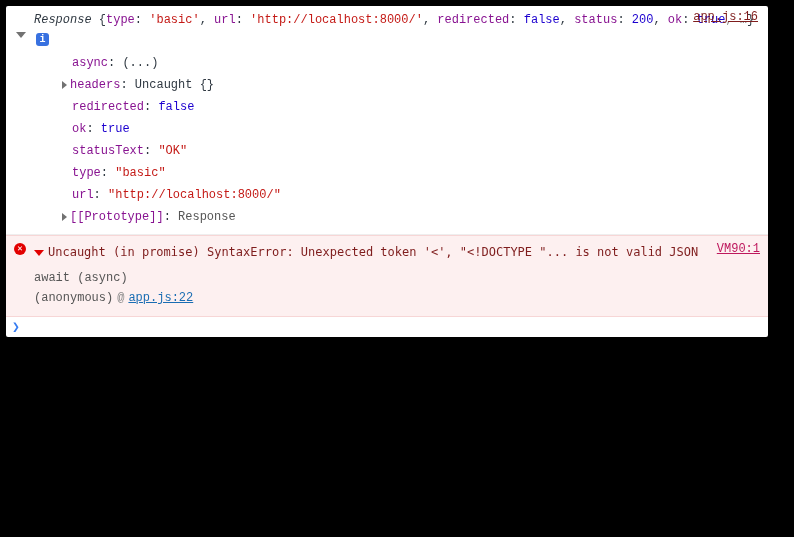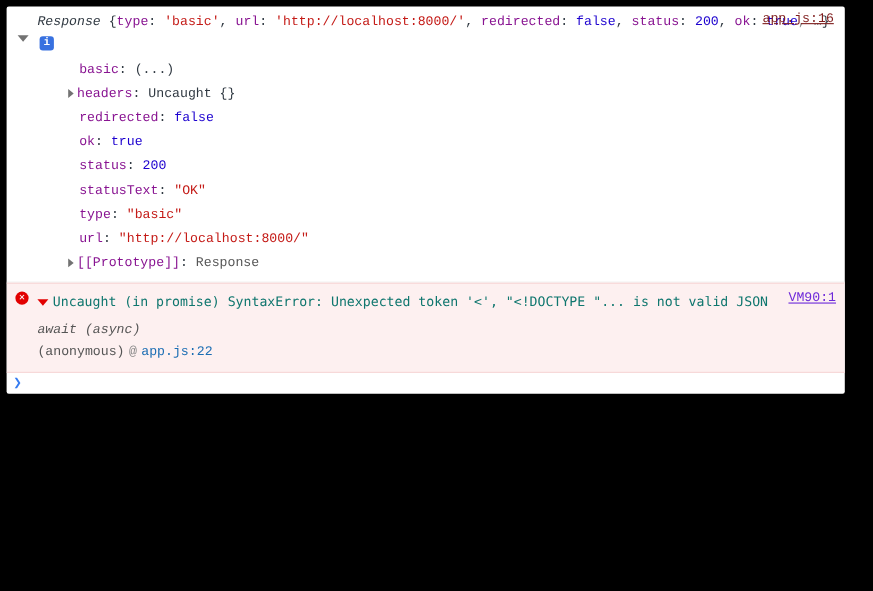--- a/index.html
+++ b/index.html
@@ -101,36 +101,36 @@
       width: 12px;
       height: 12px;
       background: #e20000;
       border-radius: 50%;
       color: #fff;
       font-size: 9px;
       line-height: 12px;
       text-align: center;
     }
     .error-msg {
-      color: #0f766e;
+      color: #7f1d1d;
       line-height: 20px;
       font-family: Consolas, Menlo, monospace;
     }
     .error-src {
       float: right;
-      color: #6d28d9;
+      color: #be185d;
       text-decoration: underline;
       cursor: pointer;
       margin-left: 4px;
       text-align: right;
     }
     .stack { margin-top: 6px; }
     .stack-line { color: #555; line-height: 20px; }
-    .stack-italic { font-style: italic; }
-    .stack-link { color: #1a6db3; cursor: pointer; margin-top: 18px; }
+    .stack-italic { }
+    .stack-link { color: #1a6db3; text-decoration: underline; cursor: pointer; margin-top: 18px; }
     .at { color: #888; margin: 0 4px; }
     .prompt-row {
       padding: 2px 6px;
       color: #367cf1;
       font-size: 13px;
     }
     .prompt-caret::before { content: "\276F"; }
     .outer-arrow {
       position: absolute;
       left: 10px;
@@ -146,25 +146,24 @@
     <span class="source-link">app.js:16</span>
     <span class="expand-arrow expanded outer-arrow"></span>
 
     <div class="obj-line">
       <span class="cls-name">Response</span>
       <span class="punct"> {</span><span id="summary-slot"><span class="key">type</span><span class="punct">: </span><span class="str">'basic'</span><span class="punct">, </span><span class="key">url</span><span class="punct">: </span><span class="str">'http://localhost:8000/'</span><span class="punct">, </span><span class="key">redirected</span><span class="punct">: </span><span class="bool">false</span><span class="punct">, </span><span class="key">status</span><span class="punct">: </span><span class="num">200</span><span class="punct">, </span><span class="key">ok</span><span class="punct">: </span><span class="bool">true</span></span><span class="ellip">, …</span><span class="punct">} </span>
       <span class="info-badge">i</span>
     </div>
 
     <div class="props" id="props-slot">
-        <div class="prop-row"><span class="prop-key">basic</span><span class="punct">: </span><span class="prop-val-plain">(...)</span></div>
+        <div class="prop-row"><span class="prop-key">async</span><span class="punct">: </span><span class="prop-val-plain">(...)</span></div>
         <div class="prop-row"><span class="small-tri"></span><span class="prop-key">headers</span><span class="punct">: </span><span class="prop-val-plain">Uncaught {}</span></div>
         <div class="prop-row"><span class="prop-key">redirected</span><span class="punct">: </span><span class="prop-val-bool">false</span></div>
         <div class="prop-row"><span class="prop-key">ok</span><span class="punct">: </span><span class="prop-val-bool">true</span></div>
-        <div class="prop-row"><span class="prop-key">status</span><span class="punct">: </span><span class="prop-val-num">200</span></div>
         <div class="prop-row"><span class="prop-key">statusText</span><span class="punct">: </span><span class="prop-val-str">"OK"</span></div>
         <div class="prop-row"><span class="prop-key">type</span><span class="punct">: </span><span class="prop-val-str">"basic"</span></div>
         <div class="prop-row"><span class="prop-key">url</span><span class="punct">: </span><span class="prop-val-str">"http://localhost:8000/"</span></div>
         <div class="prop-row"><span class="small-tri"></span><span class="prop-key">[[Prototype]]</span><span class="punct">: </span><span class="prop-val-gray">Response</span></div>
       </div>
   </div>
 
   <div class="error-entry">
     <span class="error-icon">✕</span>
     <span class="error-src">VM90:1</span>

